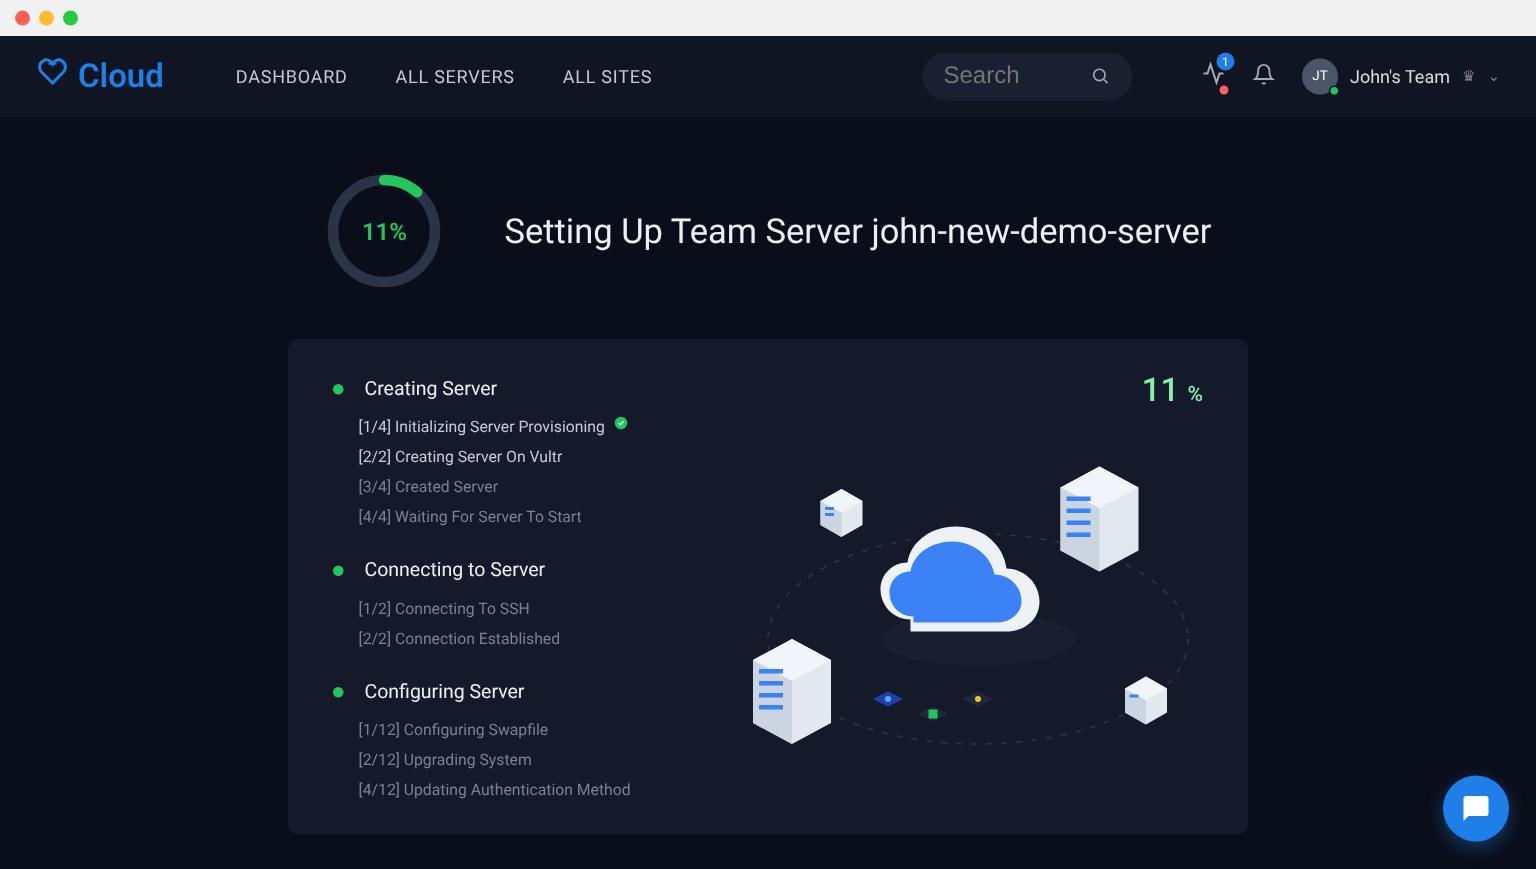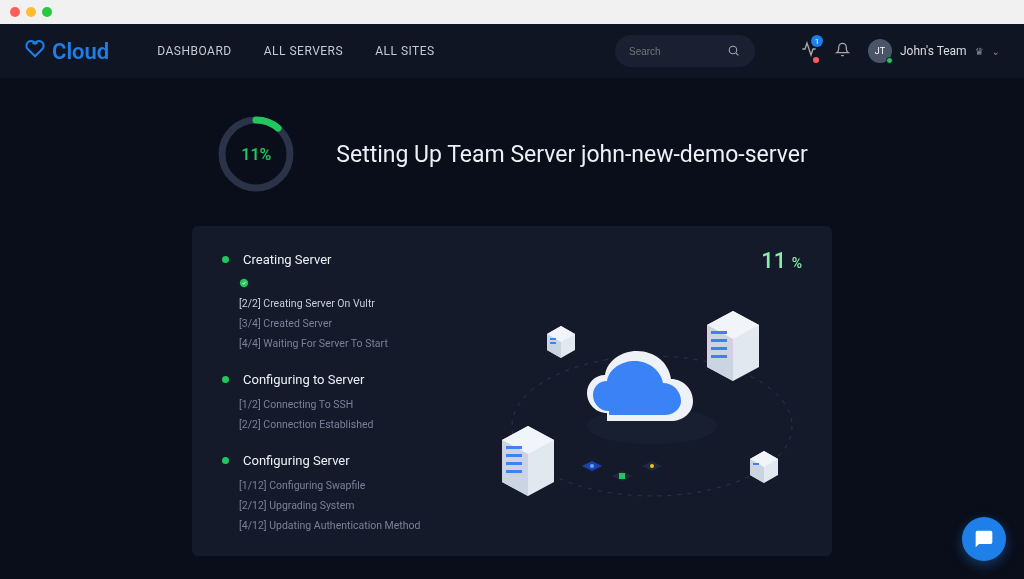--- a/index.html
+++ b/index.html
@@ -64,21 +64,21 @@
       display: flex;
       align-items: center;
       padding: 0 14px;
       gap: 8px;
     }
     .search input {
       background: transparent;
       border: none;
       outline: none;
       color: #888;
-      font-size: 10px;
+      font-size: 16px;
       width: 90px;
     }
     .search-icon { color: #aaa; }
     .header-icons {
       display: flex;
       align-items: center;
       gap: 18px;
       margin-left: 18px;
     }
     .icon-wrap {
@@ -325,39 +325,40 @@
     <span>11</span> <span class="pct-sign">%</span>
   </div>
 
   <div id="stages-root">
       <div class="stage">
         <div class="stage-head">
           <div class="stage-bullet"></div>
           <div class="stage-title">Creating Server</div>
         </div>
         <div class="step active">
+          <span>[1/4] Initializing Server Provisioning</span>
           <span class="step-check"><svg width="10" height="10" viewBox="0 0 24 24" fill="#22c55e">
               <circle cx="12" cy="12" r="10"></circle>
               <path d="M8 12l3 3 5-6" stroke="#fff" stroke-width="2" fill="none"></path>
             </svg></span>
         </div>
         <div class="step active">
           <span>[2/2] Creating Server On Vultr</span>
         </div>
         <div class="step">
           <span>[3/4] Created Server</span>
         </div>
         <div class="step">
           <span>[4/4] Waiting For Server To Start</span>
         </div>
       </div>
       <div class="stage">
         <div class="stage-head">
           <div class="stage-bullet"></div>
-          <div class="stage-title">Configuring to Server</div>
+          <div class="stage-title">Connecting to Server</div>
         </div>
         <div class="step">
           <span>[1/2] Connecting To SSH</span>
         </div>
         <div class="step">
           <span>[2/2] Connection Established</span>
         </div>
       </div>
       <div class="stage">
         <div class="stage-head">

